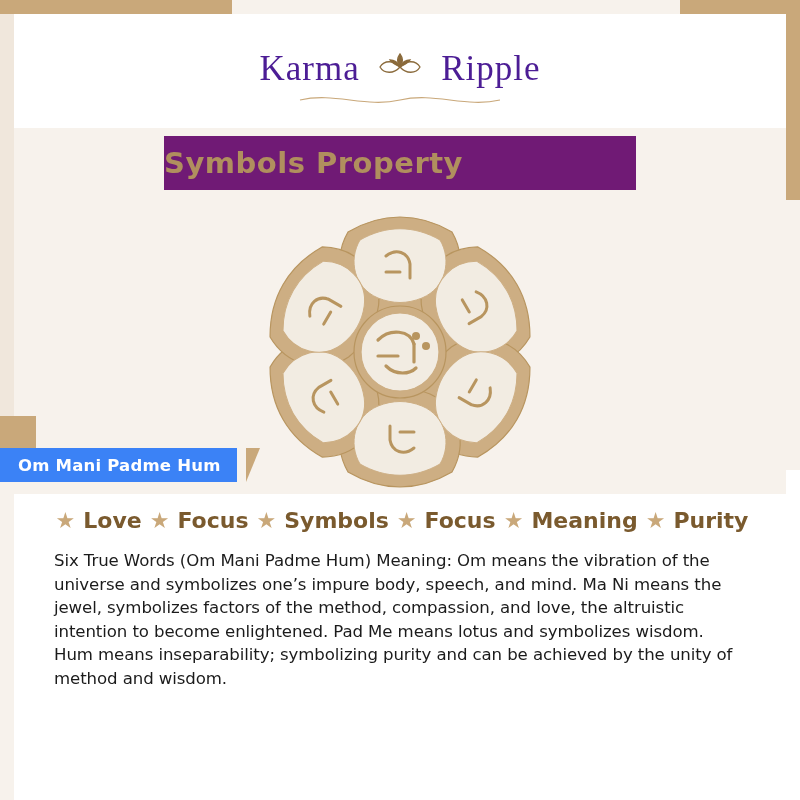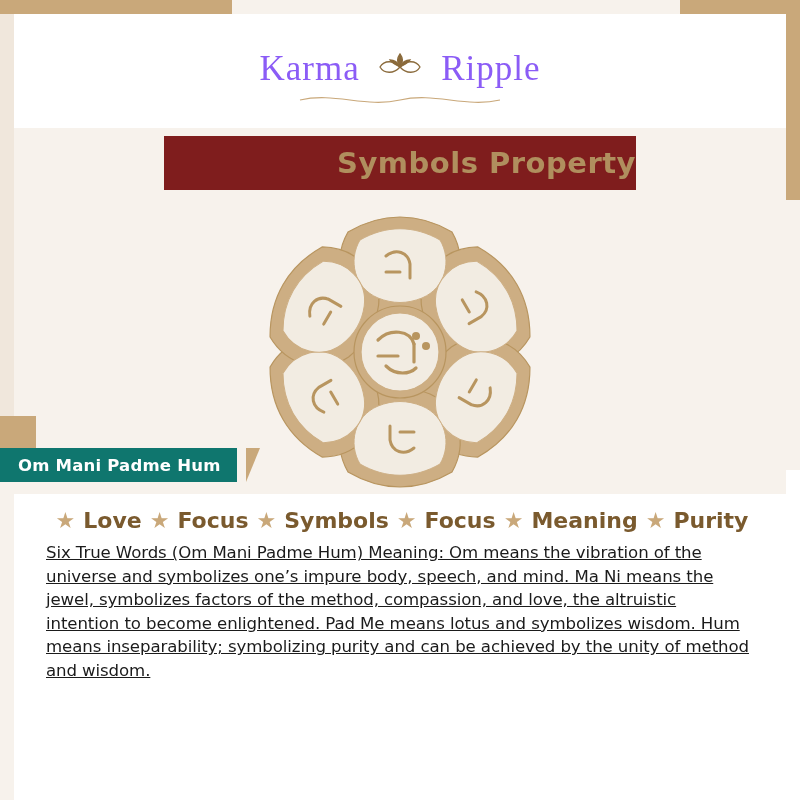--- a/index.html
+++ b/index.html
@@ -73,21 +73,21 @@
     width: 772px; height: 114px;
     background: #ffffff;
   }
 
   
   .brand {
     position: absolute;
     left: 0; top: 46px;
     width: 800px;
     text-align: center;
-    color: #8b5cf6;
+    color: #4c1d95;
     font-family: "Liberation Serif", serif;
     font-size: 35px;
     letter-spacing: 1px;
     white-space: nowrap;
   }
   .brand .word { vertical-align: middle; }
   .brand .lotus {
     display: inline-block;
     vertical-align: middle;
     margin: 0 8px;
@@ -99,24 +99,24 @@
     transform: translateX(-50%);
     width: 210px;
     height: 16px;
   }
 
   
   .title-band {
     position: absolute;
     left: 164px; top: 136px;
     width: 472px; height: 54px;
-    background: #7f1d1d;
+    background: #701a75;
     display: flex;
     align-items: center;
-    justify-content: flex-end;
+    justify-content: flex-start;
   }
   .title-band .title {
     font-family: "DejaVu Sans", sans-serif;
     font-weight: bold;
     font-size: 29px;
     color: #b08f5e;
     letter-spacing: 0.5px;
   }
 
   
@@ -128,21 +128,21 @@
     width: 320px;
     height: 288px;
   }
 
   
   .mantra-tab {
     position: absolute;
     left: 0; top: 448px;
     height: 34px;
     padding: 0 16px 0 18px;
-    background: #0f766e;
+    background: #3b82f6;
     color: #ffffff;
     font-family: "DejaVu Sans", sans-serif;
     font-weight: bold;
     font-size: 16.5px;
     display: flex;
     align-items: center;
     letter-spacing: 0.2px;
   }
   .mantra-tab-notch {
     position: absolute;
@@ -184,21 +184,21 @@
   }
   .keywords .kw { margin: 0 2px; text-align: center; }
 
   .body-text {
     font-family: "DejaVu Sans", sans-serif;
     font-size: 16.6px;
     line-height: 1.42;
     color: #1b1b1b;
     letter-spacing: -0.1px;
   }
-  .body-text p { margin: 8px; text-decoration: underline; }
+  .body-text p { margin: 16px; }
   .body-text p + p { margin-top: 2px; }
 </style>
 </head>
 <body>
 
 <div class="page">
 
   <div class="corner-tl"></div>
   <div class="corner-tl2"></div>
   <div class="corner-tr"></div>

